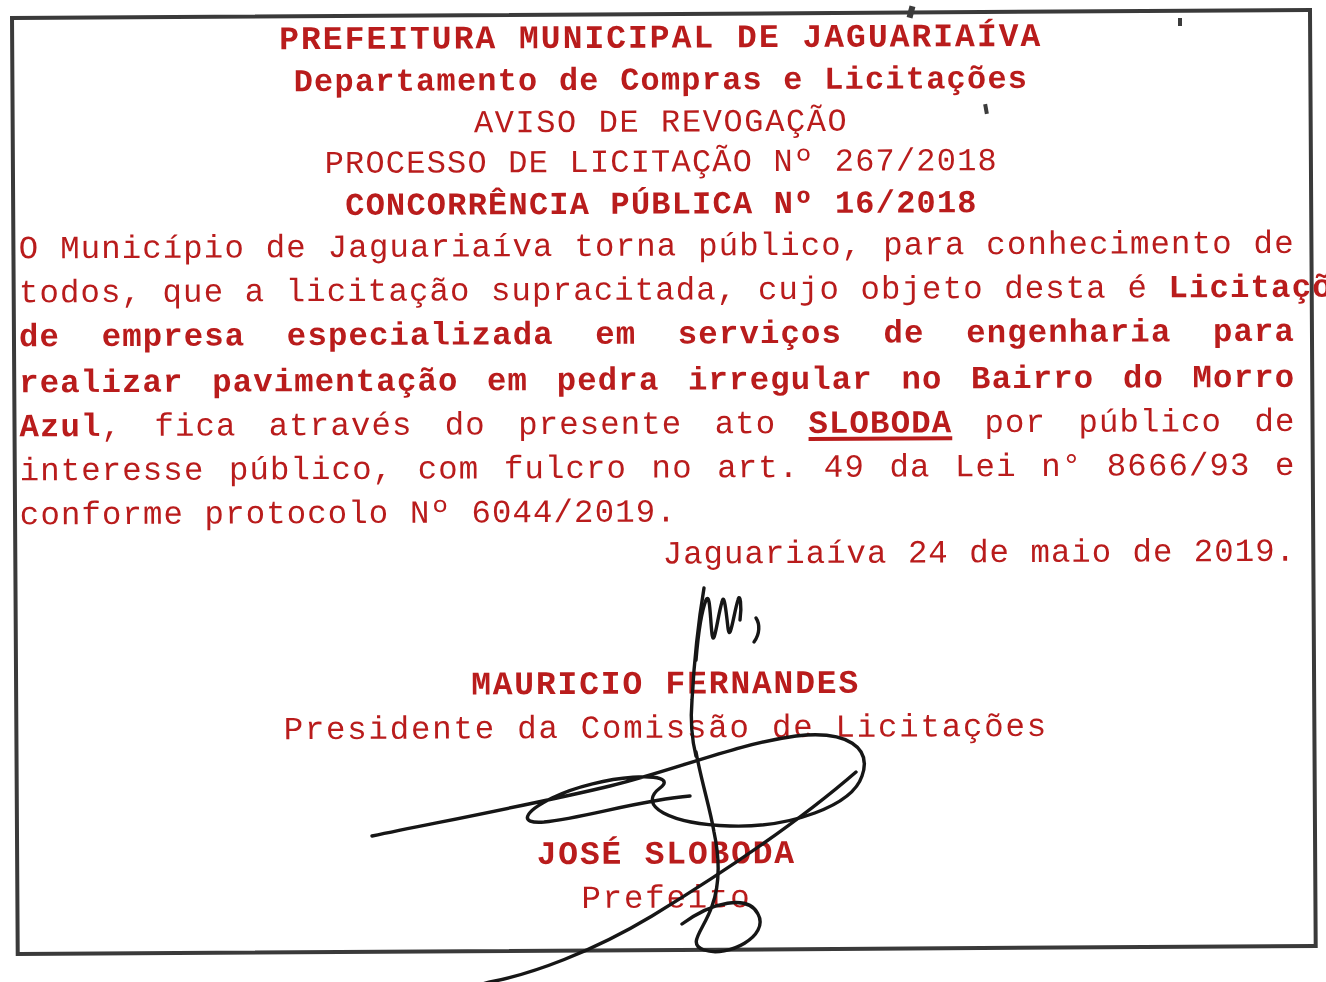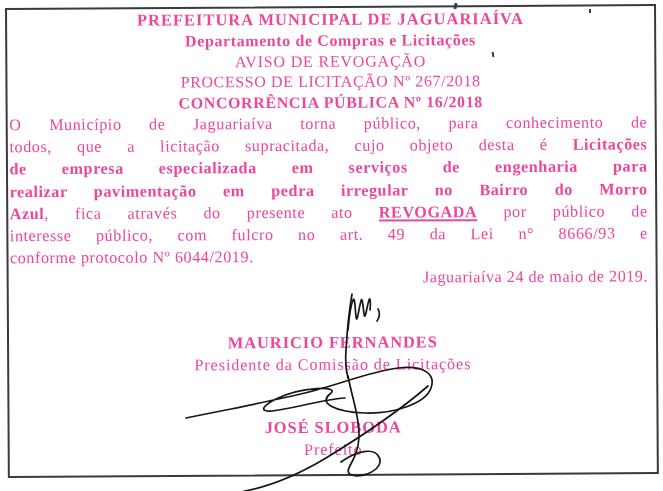--- a/index.html
+++ b/index.html
@@ -1,18 +1,18 @@
 <!DOCTYPE html>
 <html><head>
 <meta charset="utf-8">
 <style>
   html,body { margin:0; padding:0; background:#e8e8e8; }
   .page {
     position:relative; width:663px; height:491px; background:#ffffff;
-    font-family:Liberation Serif, serif; color:#ec4899; overflow:hidden;
+    font-family:Liberation Mono, monospace; color:#b91c1c; overflow:hidden;
   }
   .frame {
     position:absolute; left:5px; top:8px; width:647px; height:466px;
     border:2px solid #3a3a3a; transform:rotate(-0.35deg); transform-origin:left top;
   }
   .content { position:absolute; left:0; top:0; width:663px; height:491px; transform:rotate(-0.25deg); transform-origin:50px 50px; }
 
   .header { position:absolute; left:8px; top:11px; width:645px; text-align:center; }
   .h-line { line-height:20.8px; font-size:16px; white-space:nowrap; }
   .h1 { font-weight:bold; font-size:16.5px; letter-spacing:1px; }
@@ -63,21 +63,21 @@
       <div class="h-line h3">AVISO DE REVOGAÇÃO</div>
       <div class="h-line h4">PROCESSO DE LICITAÇÃO Nº 267/2018</div>
       <div class="h-line h5">CONCORRÊNCIA PÚBLICA Nº 16/2018</div>
     </div>
 
     <div class="body-text">
       <div class="body-line"><span>O Município de Jaguariaíva torna público, para conhecimento de</span></div>
       <div class="body-line"><span>todos, que a licitação supracitada, cujo objeto desta é </span><span class="b">Licitações</span></div>
       <div class="body-line"><span class="b">de empresa especializada em serviços de engenharia para</span></div>
       <div class="body-line"><span class="b">realizar pavimentação em pedra irregular no Bairro do Morro</span></div>
-      <div class="body-line"><span class="b">Azul</span><span>, fica através do presente ato </span><span class="b u">REVOGADA</span><span> por público de</span></div>
+      <div class="body-line"><span class="b">Azul</span><span>, fica através do presente ato </span><span class="b u">SLOBODA</span><span> por público de</span></div>
       <div class="body-line"><span>interesse público, com fulcro no art. 49 da Lei n° 8666/93 e</span></div>
       <div class="body-line last"><span>conforme protocolo Nº 6044/2019.</span></div>
     </div>
 
     <div class="date-line">Jaguariaíva 24 de maio de 2019.</div>
 
     <div class="sig-name m-name">MAURICIO FERNANDES</div>
     <div class="sig-role m-role">Presidente da Comissão de Licitações</div>
 
     <div class="sig-name j-name">JOSÉ SLOBODA</div>

